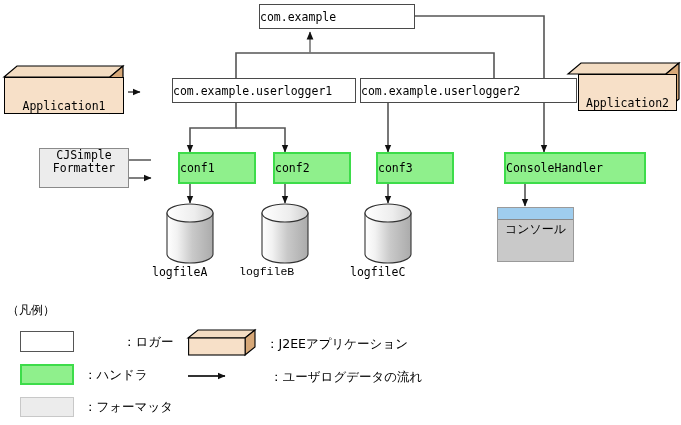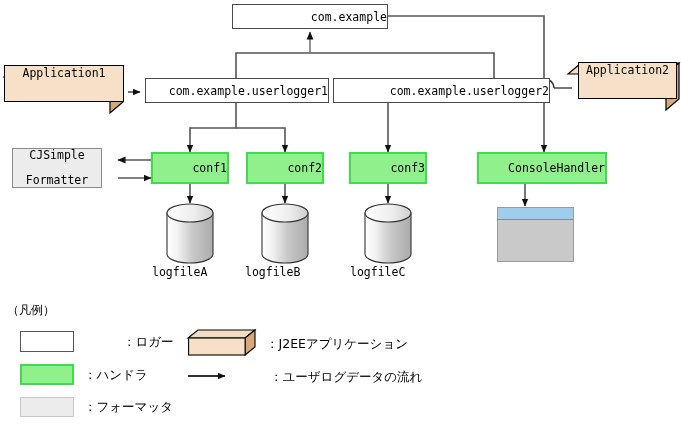--- a/index.html
+++ b/index.html
@@ -3,49 +3,49 @@
 <meta charset="utf-8">
 <style>
   html,body{margin:0;padding:0;background:#ffffff;}
   body{
     width:681px;height:425px;position:relative;overflow:hidden;
     font-family:"DejaVu Sans Mono","Liberation Mono",monospace;
     color:#000;
   }
   #canvas{position:absolute;left:0;top:0;width:681px;height:425px;}
   .node{position:absolute;box-sizing:border-box;display:flex;align-items:center;
-        justify-content:flex-end;text-align:center;white-space:nowrap;}
+        justify-content:flex-start;text-align:center;white-space:nowrap;margin-left:27px;}
 
   
   .logger{
     background:#ffffff;border:1.5px solid #4a4a4a;
     font-size:11.5px;letter-spacing:0px;
   }
   
   .handler{
     background:#8ff08c;border:2.5px solid #3ddc4a;
     font-size:11.5px;
   }
   
   .formatter{
     background:#ececec;border:1.5px solid #8a8a8a;
-    font-size:11.5px;line-height:13px;flex-direction:column;gap:12px;
+    font-size:11.5px;line-height:13px;flex-direction:column;
   }
   
   .console-win{position:absolute;background:#c9c9c9;border:1px solid #9a9a9a;}
   .console-bar{position:absolute;left:0;top:0;right:0;height:11px;background:#9fcdee;
                border-bottom:1px solid #8a8a8a;}
   .console-label{position:absolute;left:0;right:0;top:13px;text-align:center;
                  font-family:"DejaVu Sans","Liberation Sans",sans-serif;font-size:12px;}
 
   
   .app3d{position:absolute;}
-  .app3d .front{position:absolute;left:0;bottom:12px;width:100%;height:calc(100% - 11px);
+  .app3d .front{position:absolute;left:0;bottom:0;width:100%;height:calc(100% - 11px);
      background:#f7e0c8;border:1.2px solid #000;box-sizing:border-box;
-     display:flex;align-items:flex-start;justify-content:center;font-size:11.5px;}
+     display:flex;align-items:flex-end;justify-content:center;font-size:11.5px;}
   .app3d svg{position:absolute;left:0;top:0;overflow:visible;}
 
   .lbl{position:absolute;font-size:11.5px;white-space:nowrap;}
 
   
   .legend-title{position:absolute;font-family:"DejaVu Sans","Liberation Sans",sans-serif;
                 font-size:12px;}
   .legend-text{position:absolute;font-family:"DejaVu Sans","Liberation Sans",sans-serif;
                font-size:12.5px;white-space:nowrap;}
   .sw{position:absolute;box-sizing:border-box;}
@@ -158,33 +158,34 @@
   <span>CJSimple</span>
   <span>Formatter</span>
 </div>
 
 <div class="node handler" style="left:151px;top:152px;width:78px;height:32px;">
   <span>conf1</span>
 </div>
 <div class="node handler" style="left:246px;top:152px;width:78px;height:32px;">
   <span>conf2</span>
 </div>
-<div class="node handler" style="left:349px;top:152px;width:78px;height:32px;padding-left:20px;">
+<div class="node handler" style="left:349px;top:152px;width:78px;height:32px;">
   <span>conf3</span>
 </div>
-<div class="node handler" style="left:477px;top:152px;width:130px;height:32px;">
+<div class="node handler" style="left:477px;top:152px;width:142px;height:32px;">
   <span>ConsoleHandler</span>
 </div>
 
 <div class="console-win" style="left:497px;top:207px;width:75px;height:53px;">
   <div class="console-bar"></div>
+  <div class="console-label">コンソール</div>
 </div>
 
 <div class="lbl" style="left:152px;top:265px;">logfileA</div>
-<div class="lbl" style="left:245px;top:265px;">logfileB</div>
+<div class="lbl" style="left:239px;top:265px;font-family:Liberation Mono, monospace;">logfileB</div>
 <div class="lbl" style="left:350px;top:265px;">logfileC</div>
 
 <div class="legend-title" style="left:7px;top:302px;">（凡例）</div>
 
 <div class="sw sw-logger" style="left:20px;top:331px;width:54px;height:21px;"></div>
 <div class="legend-text" style="left:84px;top:334px;margin-left:39px;">：ロガー</div>
 
 <div class="sw sw-handler" style="left:20px;top:364px;width:54px;height:21px;"></div>
 <div class="legend-text" style="left:84px;top:367px;">：ハンドラ</div>
 

